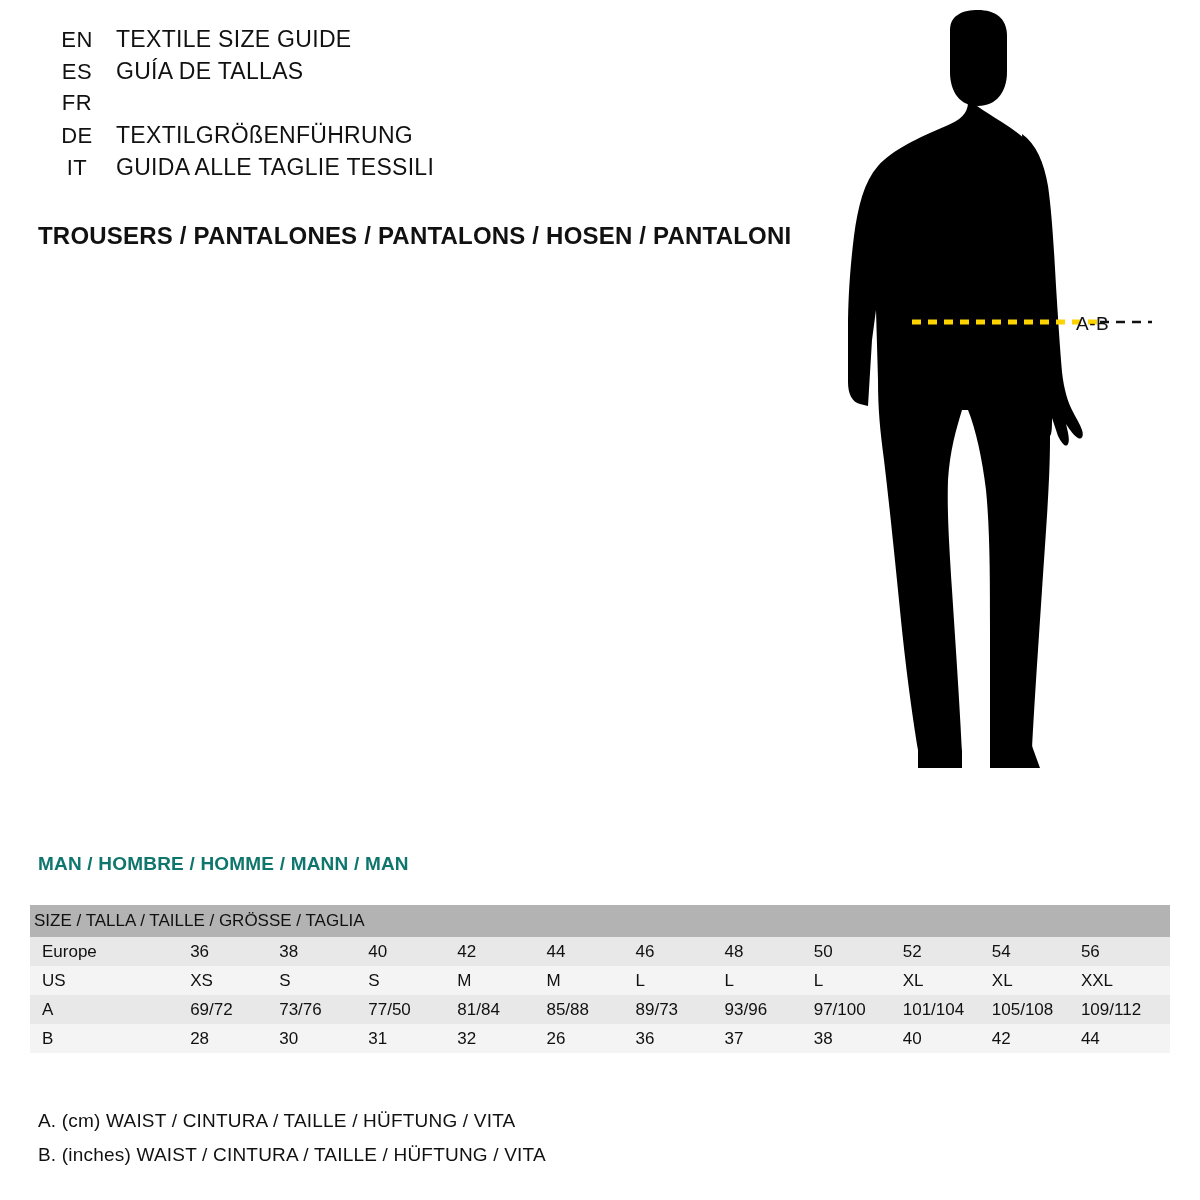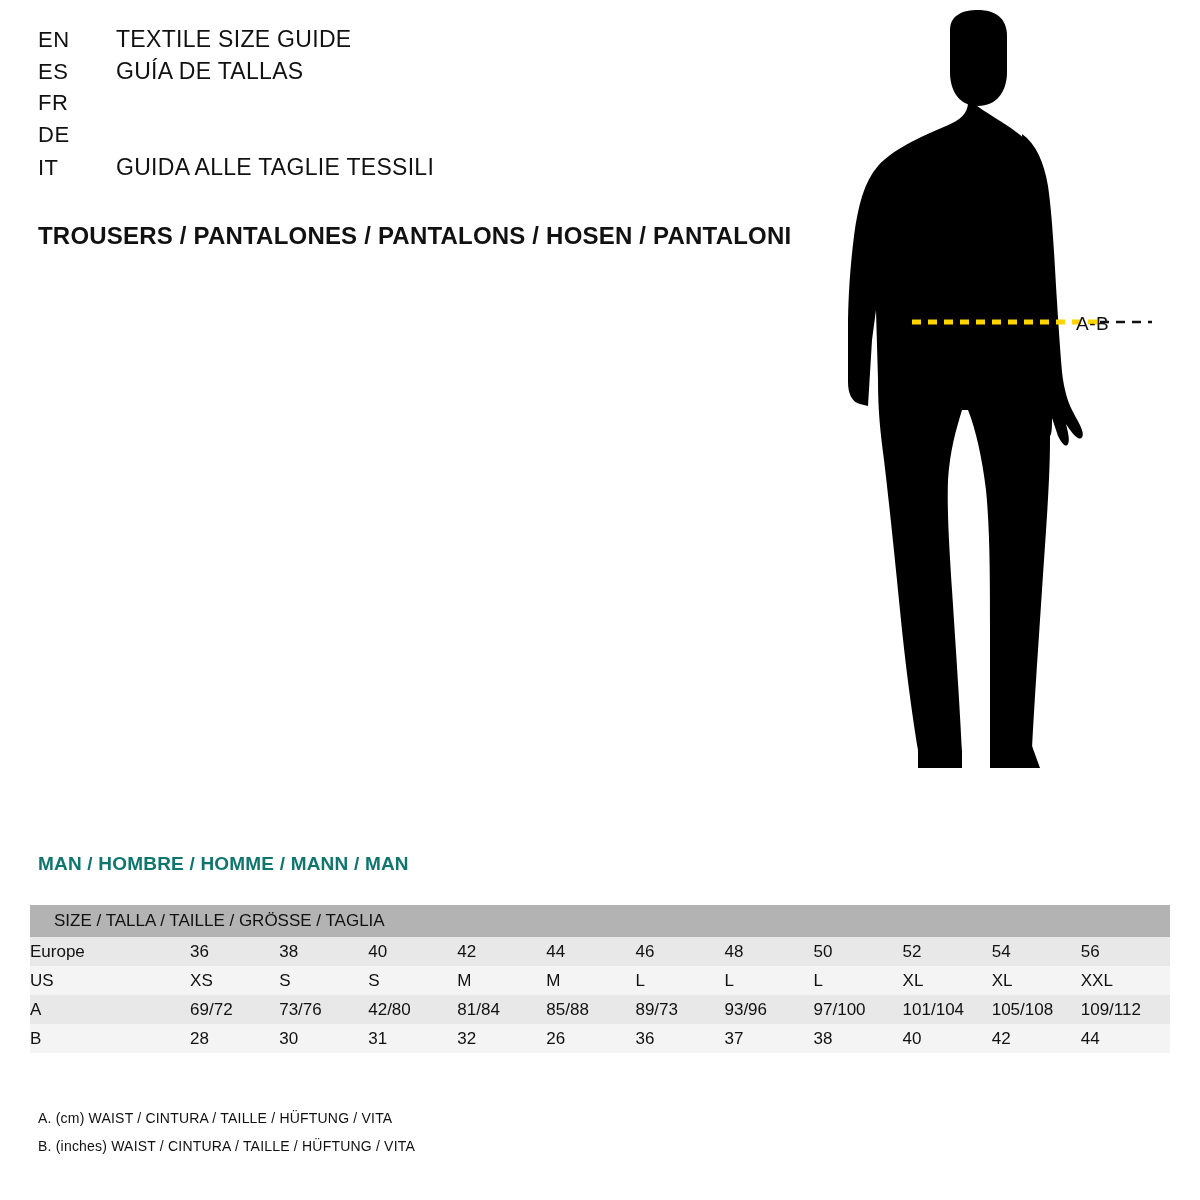--- a/index.html
+++ b/index.html
@@ -20,20 +20,21 @@
   .lang-block {
     position: absolute;
     left: 38px;
     top: 26px;
     width: 760px;
   }
   .lang-row {
     display: flex;
     align-items: baseline;
     height: 32px;
+    text-align: center;
   }
   .lang-code {
     width: 78px;
     font-size: 22px;
     letter-spacing: 0.5px;
     color: #111;
   }
   .lang-text {
     font-size: 23px;
     letter-spacing: 0.3px;
@@ -93,43 +94,44 @@
     font-weight: normal;
     color: #111;
     padding: 0;
     height: 29px;
     text-align: left;
     vertical-align: middle;
   }
   .size-table thead th {
     background: #b3b3b3;
     text-align: left;
-    padding-left: 24px;
+    padding-left: 4px;
     font-size: 17px;
     height: 32px;
   }
   .size-table tbody tr:nth-child(odd) {
     background: #e8e8e8;
   }
   .size-table tbody tr:nth-child(even) {
     background: #f4f4f4;
   }
   .size-table td.rowhead {
     text-align: left;
+    padding-left: 12px;
     width: 160px;
   }
 
   
   .footnotes {
     position: absolute;
     left: 38px;
     top: 1110px;
   }
   .footnote {
-    font-size: 14px;
+    font-size: 19px;
     letter-spacing: 0.2px;
     color: #111;
     margin-bottom: 12px;
   }
 </style>
 </head>
 <body>
 
 <div class="lang-block">
   <div class="lang-row">
@@ -138,20 +140,21 @@
   </div>
   <div class="lang-row">
     <div class="lang-code">ES</div>
     <div class="lang-text">GUÍA DE TALLAS</div>
   </div>
   <div class="lang-row">
     <div class="lang-code">FR</div>
   </div>
   <div class="lang-row">
     <div class="lang-code">DE</div>
+    <div class="lang-text">TEXTILGRÖßENFÜHRUNG</div>
   </div>
   <div class="lang-row">
     <div class="lang-code">IT</div>
     <div class="lang-text">GUIDA ALLE TAGLIE TESSILI</div>
   </div>
 </div>
 
 <div class="garment-title">TROUSERS / PANTALONES / PANTALONS / HOSEN / PANTALONI</div>
 
 <div class="figure-wrap">
@@ -283,21 +286,21 @@
       <td>L</td>
       <td>L</td>
       <td>XL</td>
       <td>XL</td>
       <td>XXL</td>
     </tr>
     <tr>
       <td class="rowhead">A</td>
       <td>69/72</td>
       <td>73/76</td>
-      <td>42/80</td>
+      <td>77/50</td>
       <td>81/84</td>
       <td>85/88</td>
       <td>89/73</td>
       <td>93/96</td>
       <td>97/100</td>
       <td>101/104</td>
       <td>105/108</td>
       <td>109/112</td>
     </tr>
     <tr>

